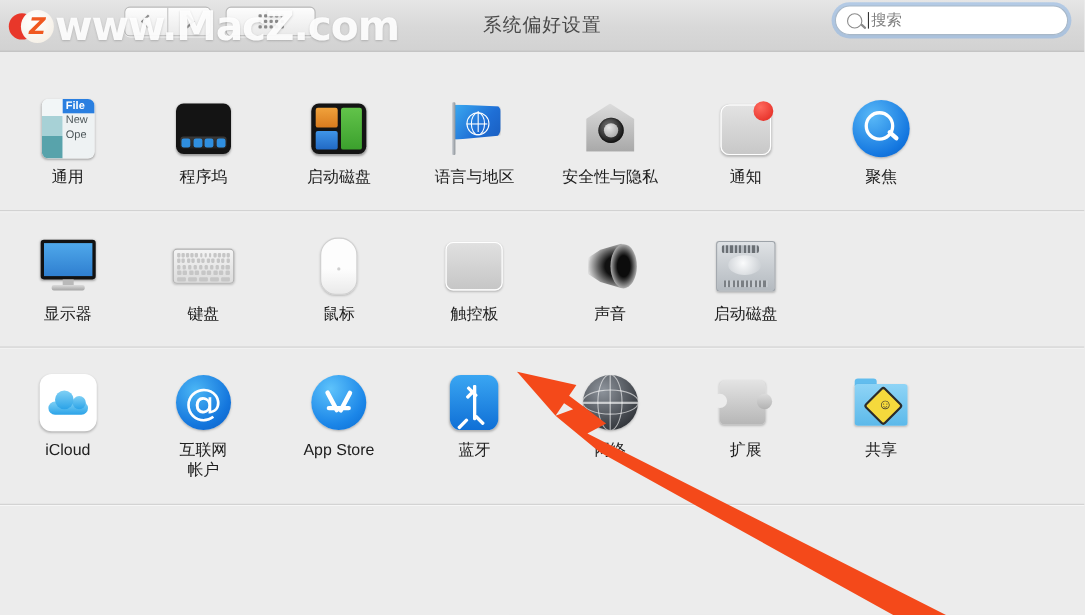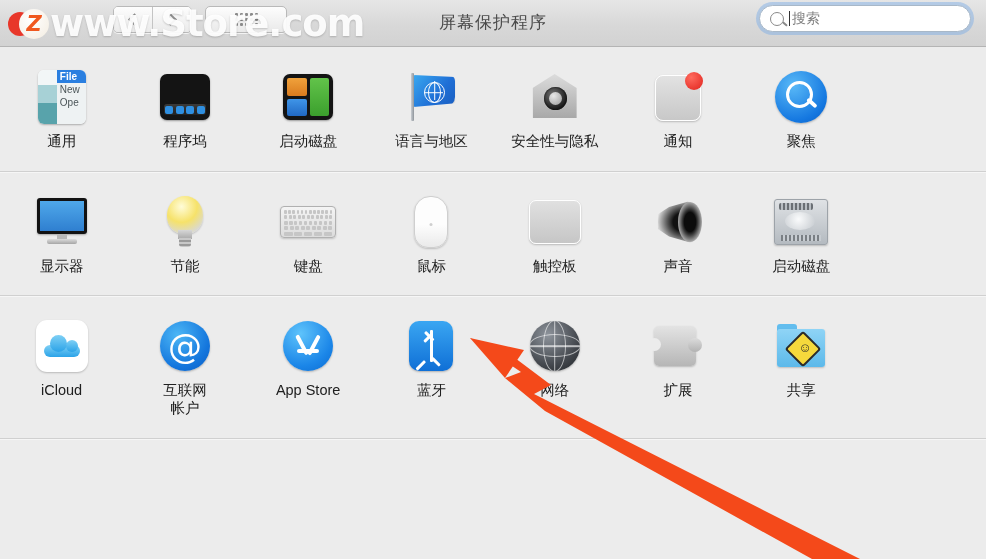--- a/index.html
+++ b/index.html
@@ -126,21 +126,21 @@
   }
   .cap {
     margin-top: 6px;
     font-size: 14.5px;
     color: #202020;
     line-height: 1.22;
     white-space: pre-line;
   }
 
   
-  .block1 { padding-top: 20px; padding-bottom: 20px; }
+  .block1 { padding-top: 40px; padding-bottom: 20px; }
   .block2 { padding-top: 20px; padding-bottom: 20px; }
   .block3 { padding-top: 20px; padding-bottom: 20px; }
 
   
   .ic-general { width:48px;height:54px;border-radius:6px;overflow:hidden;
     background:#fff; box-shadow:0 1px 2px rgba(0,0,0,.28); display:flex; }
   .gen-left { width:40%; background:linear-gradient(to bottom,#f2f6f7 0 28%,#a7d1d6 28% 62%,#58a3ab 62% 100%); }
   .gen-right { flex:1; background:#eef2f3; font-size:10px; color:#4b5558; text-align:left;}
   .gen-right b { display:block; background:#2a7fe0; color:#fff; font-weight:700; padding:1px 3px; font-size:10px;}
   .gen-right span { display:block; padding:1px 3px; font-size:10px; }
@@ -402,21 +402,21 @@
           <i></i>
           <i></i>
         <i></i>
           <i></i>
           <i></i>
           <i></i>
           <i></i>
       </span>
     </div>
 
-    <div class="tb-title">屏幕保护程序</div>
+    <div class="tb-title">系统偏好设置</div>
 
     <div class="tb-search">
       <span class="search-glass"></span>
       <span class="caret"></span>
       <span class="search-ph">搜索</span>
     </div>
   </div>
 
   <div class="content">
 
@@ -515,30 +515,20 @@
               <div class="scr">
                 <i></i>
               </div>
               <div class="neck"></div>
               <div class="base"></div>
             </div>
         </div>
         <div class="cap">显示器</div>
       </div>
 
-      <div class="cell">
-        <div class="icon-box">
-          <div class="ic-bulb">
-              <div class="glass"></div>
-              <div class="neck"></div>
-              <div class="base"></div>
-            </div>
-        </div>
-        <div class="cap">节能</div>
-      </div>
 
       <div class="cell">
         <div class="icon-box">
           <div class="ic-kb">
             <div class="kr">
                 <i></i>
                 <i></i>
                 <i></i>
                 <i></i>
                 <i></i>
@@ -729,16 +719,16 @@
   <svg class="arrow-svg" viewBox="0 0 986 559">
     <polygon points="470,338 521,372 505,378 545,411 812,559 860,559 534,394 551,385 511,355" fill="#F4491A"></polygon>
     <polygon points="470,338 524,350 505,378" fill="#F4491A"></polygon>
   </svg>
 
   <div class="wm">
     <div class="wm-logo">
       <div class="red"></div>
       <div class="wht">Z</div>
     </div>
-    <div class="wm-text">www.Store.com</div>
+    <div class="wm-text">www.MacZ.com</div>
   </div>
 
 </div>
 
 </body></html>

